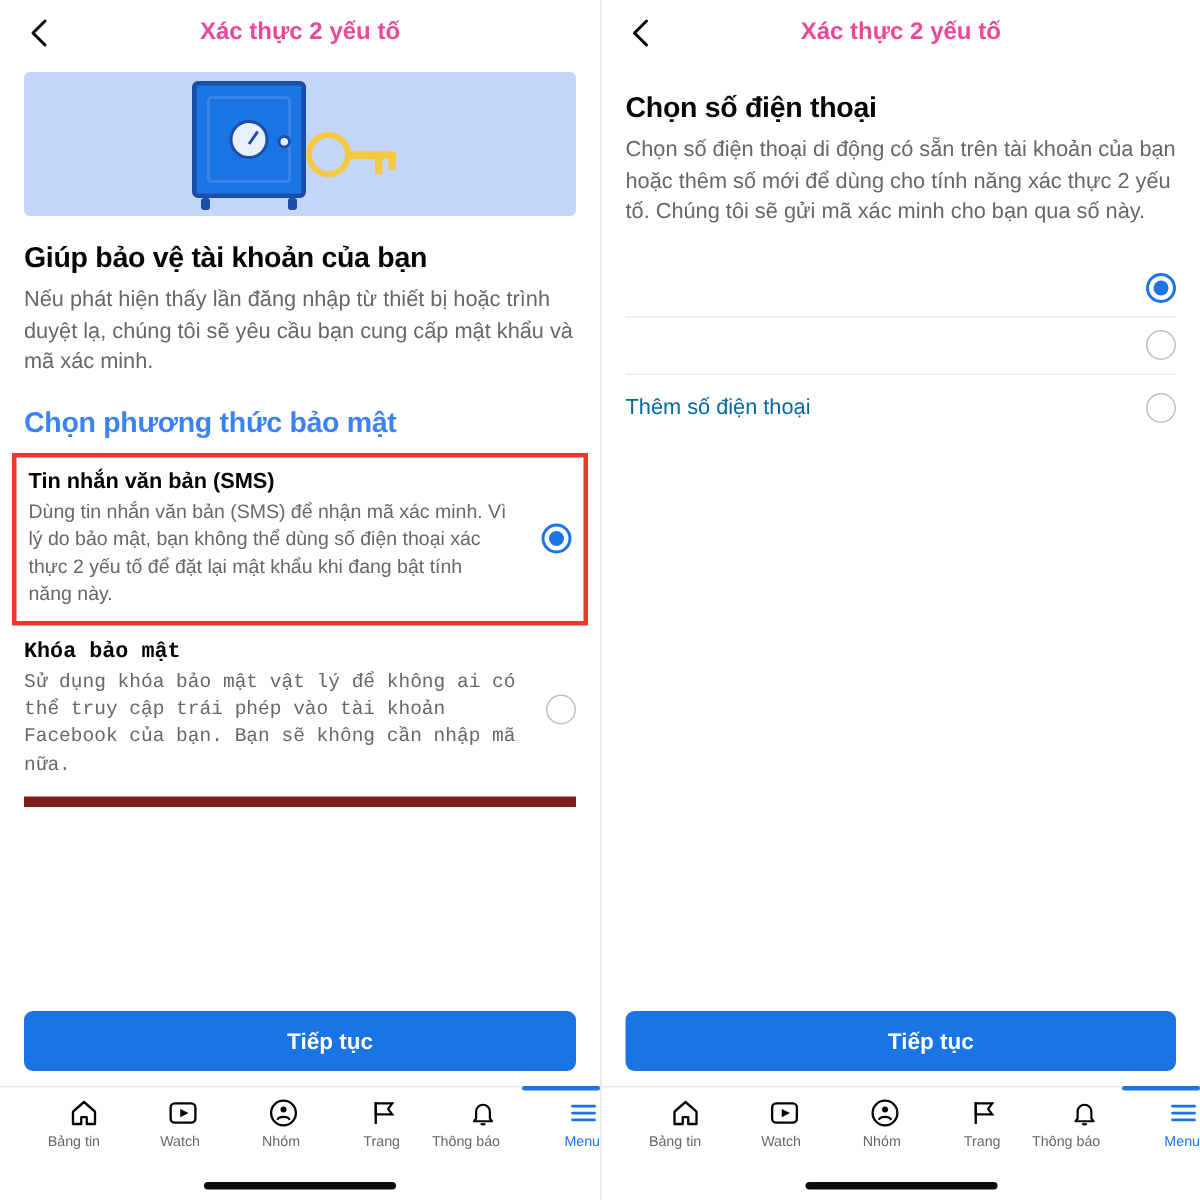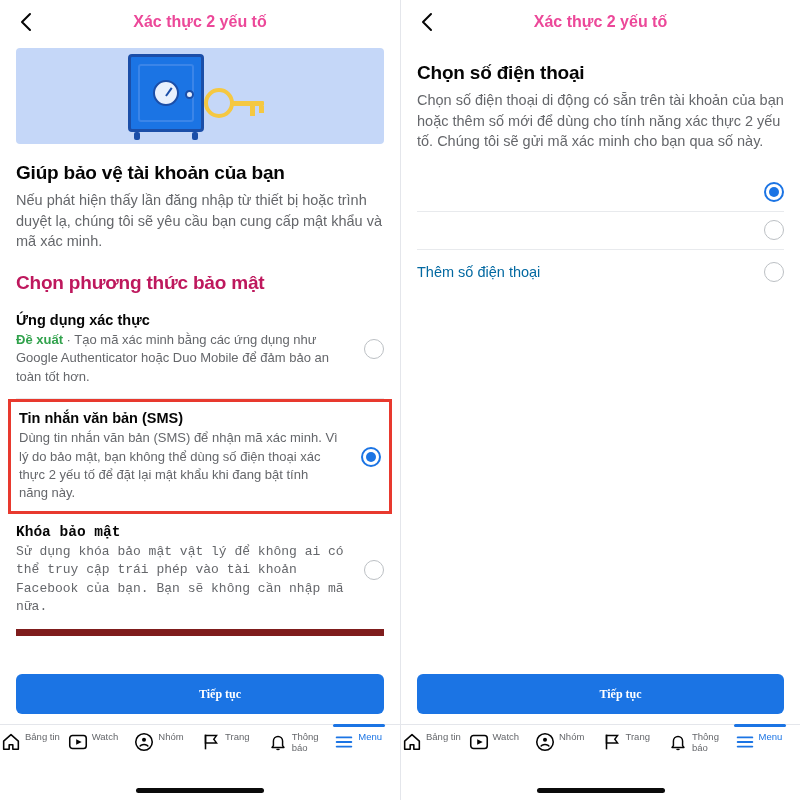--- a/index.html
+++ b/index.html
@@ -159,21 +159,21 @@
   }
   p.section-text {
     font-size: 14.5px;
     line-height: 1.42;
     color: #65676b;
     margin-top: 6px;
   }
   h2.section-title-2 {
     font-size: 19px;
     font-weight: bold;
-    color: #be185d;
+    color: #3b82f6;
     margin-top: 20px;
     letter-spacing: -0.2px;
   }
 
   
   .options { margin-top: 8px; }
   .option {
     display: flex;
     align-items: center;
     padding: 10px 0 12px 0;
@@ -258,41 +258,41 @@
   .cta-wrap {
     padding: 0 16px 10px 16px;
   }
   .cta {
     width: 100%;
     height: 40px;
     background: #1b74e4;
     color: #fff;
     border: none;
     border-radius: 6px;
-    font-size: 12px;
+    font-size: 15px;
     font-weight: bold;
-    font-family: Liberation Serif, serif;
+    font-family: Liberation Sans, sans-serif;
     cursor: pointer;
     padding-left: 40px;
   }
 
   
   .navbar {
     flex: 0 0 56px;
     height: 56px;
     border-top: 1px solid #e4e6eb;
     display: flex;
     align-items: flex-start;
     padding-top: 6px;
   }
   .nav-item {
     flex: 1 1 0;
     display: flex;
-    flex-direction: row;
-    align-items: flex-start;
+    flex-direction: column;
+    align-items: flex-end;
     gap: 3px;
     position: relative;
     cursor: pointer;
   }
   .nav-label {
     font-size: 9.5px;
     color: #65676b;
   }
   .nav-item.active .nav-label { color: #1b74e4; }
   .nav-item.active .nav-underline {
@@ -353,27 +353,20 @@
         </div>
       </div>
 
       <h2 class="section-title">Giúp bảo vệ tài khoản của bạn</h2>
       <p class="section-text">Nếu phát hiện thấy lần đăng nhập từ thiết bị hoặc trình duyệt lạ, chúng tôi sẽ yêu cầu bạn cung cấp mật khẩu và mã xác minh.</p>
 
       <h2 class="section-title-2">Chọn phương thức bảo mật</h2>
 
       <div class="options">
 
-        <div class="option">
-          <div class="option-texts">
-            <div class="option-title">Ứng dụng xác thực</div>
-            <div class="option-desc"><span class="badge">Đề xuất</span><span> · Tạo mã xác minh bằng các ứng dụng như Google Authenticator hoặc Duo Mobile để đảm bảo an toàn tốt hơn.</span></div>
-          </div>
-          <div class="radio"></div>
-        </div>
 
         <div class="option highlight">
           <div class="option-texts">
             <div class="option-title">Tin nhắn văn bản (SMS)</div>
             <div class="option-desc">Dùng tin nhắn văn bản (SMS) để nhận mã xác minh. Vì lý do bảo mật, bạn không thể dùng số điện thoại xác thực 2 yếu tố để đặt lại mật khẩu khi đang bật tính năng này.</div>
           </div>
           <div class="radio checked"></div>
         </div>
 
         <div class="option">

